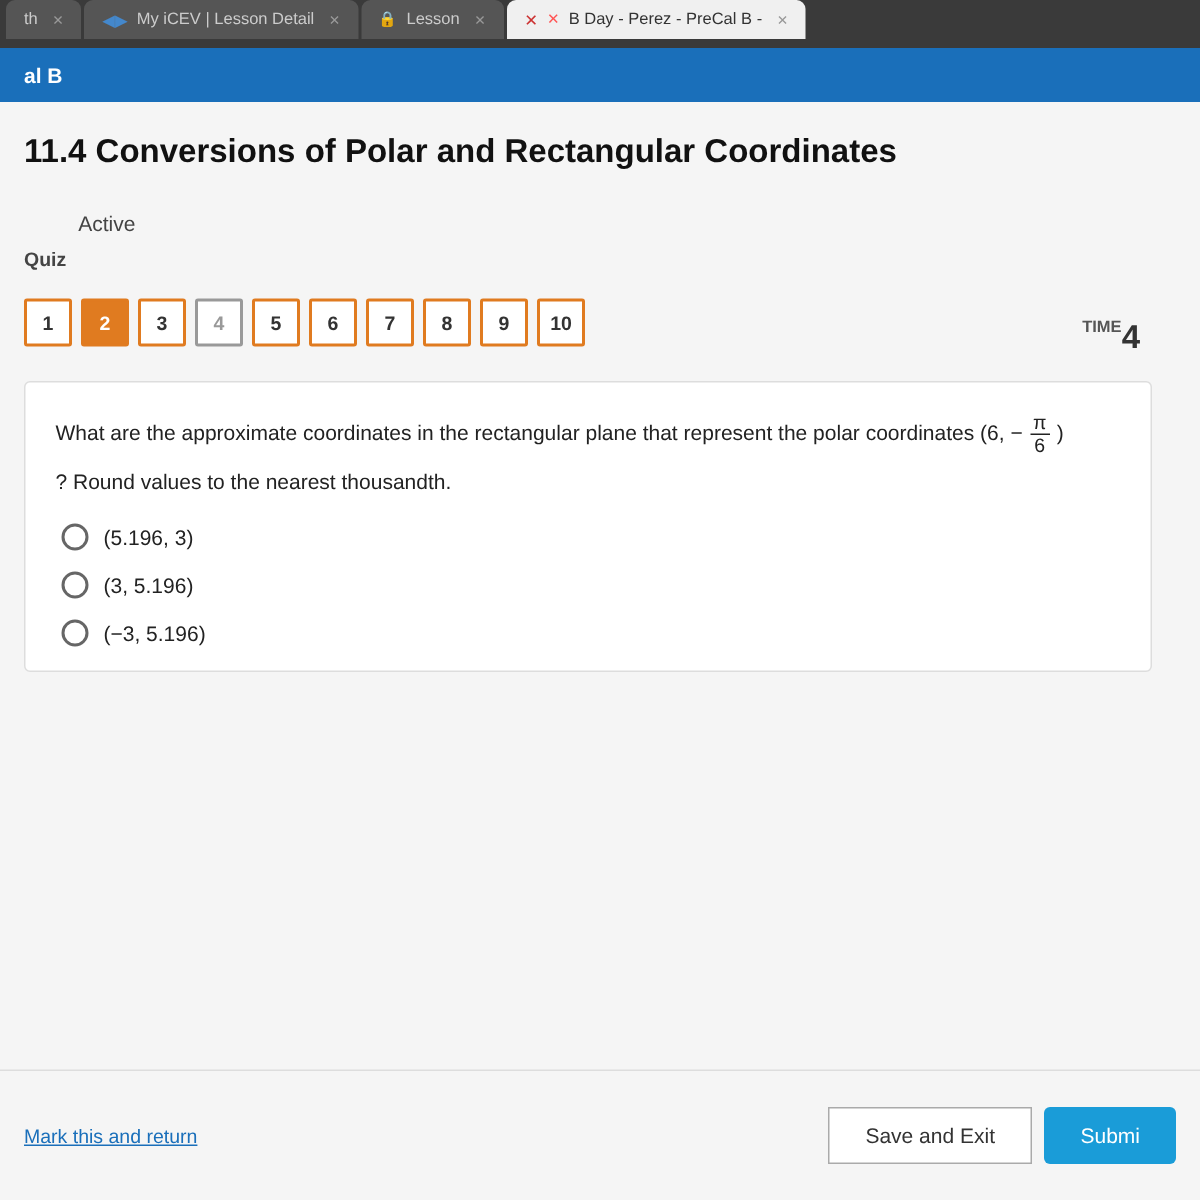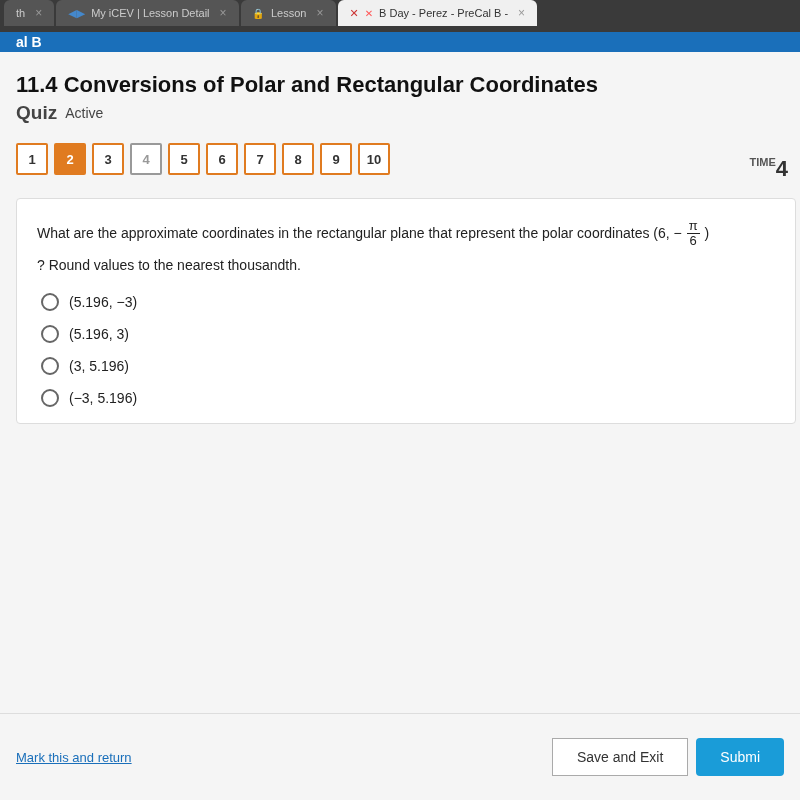--- a/index.html
+++ b/index.html
@@ -38,55 +38,56 @@
     }
     .tab-close {
       color: #999;
       font-size: 12px;
       margin-left: 4px;
     }
 
     
     .nav-bar {
       background: #1a6fba;
-      height: 20px;
+      height: 36px;
       display: flex;
       align-items: center;
       padding: 0 16px;
     }
     .nav-bar-text {
       color: white;
       font-size: 14px;
       font-weight: bold;
     }
 
     
     .main-container {
       background: #f5f5f5;
-      padding: 20px 4px 0 16px;
+      padding: 20px 32px 0 16px;
       height: calc(800px - 32px - 36px);
     }
 
     .page-title {
       font-size: 22px;
       font-weight: bold;
       color: #111;
       margin-bottom: 4px;
     }
 
     .quiz-status {
       display: flex;
       gap: 8px;
       align-items: center;
       margin-bottom: 12px;
     }
     .quiz-label {
-      font-size: 19px;
+      font-size: 13px;
       color: #444;
       font-weight: 600;
+      margin-top: 47px;
     }
     .active-label {
       font-size: 14px;
       color: #444;
     }
 
     
     .nav-timer-row {
       display: flex;
       align-items: center;
@@ -301,24 +302,20 @@
         <span style="border-bottom:1px solid #222; padding:0 2px;">π</span>
         <span style="padding:0 2px;">6</span>
       </span>
       )
     </div>
     <div class="question-sub">? Round values to the nearest thousandth.</div>
 
     <div class="answer-options">
       <label class="answer-option">
         <div class="radio-circle"></div>
-        <span>(5.196, −3)</span>
-      </label>
-      <label class="answer-option">
-        <div class="radio-circle"></div>
         <span>(5.196, 3)</span>
       </label>
       <label class="answer-option">
         <div class="radio-circle"></div>
         <span>(3, 5.196)</span>
       </label>
       <label class="answer-option">
         <div class="radio-circle"></div>
         <span>(−3, 5.196)</span>
       </label>

